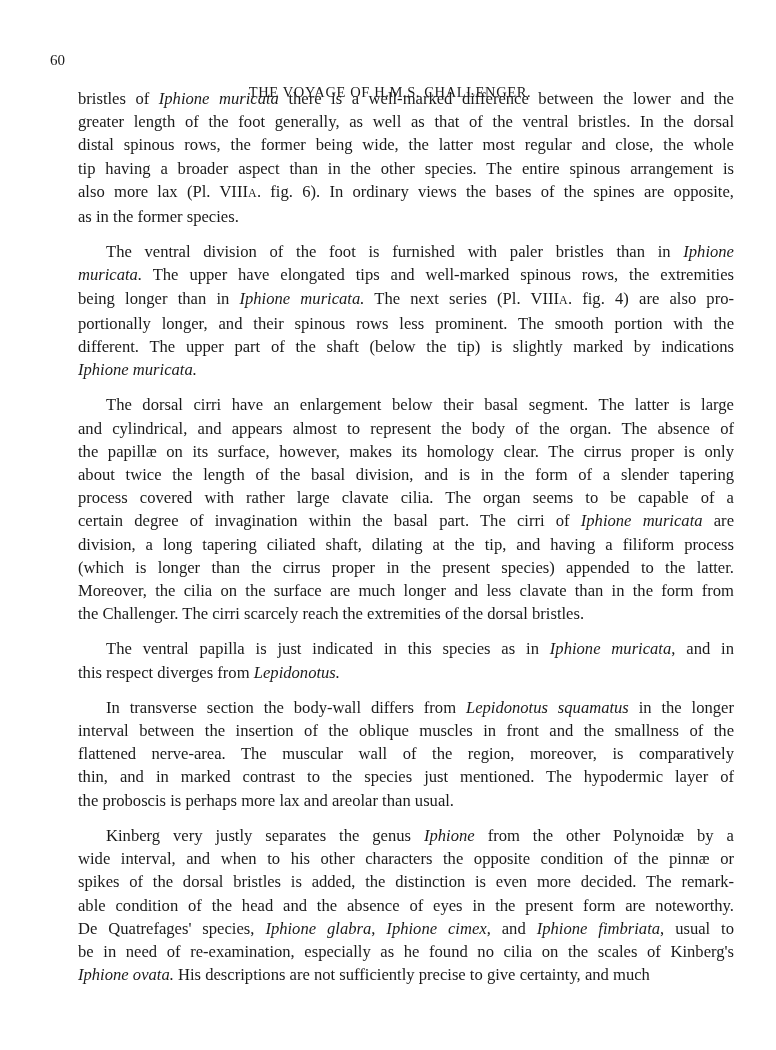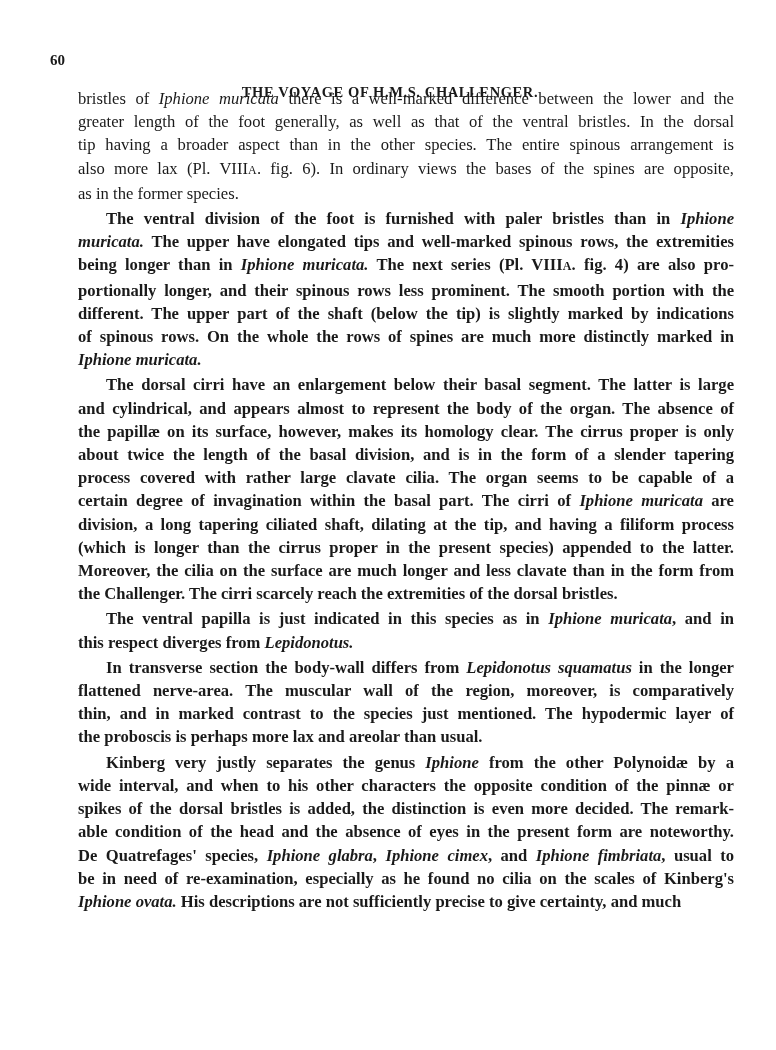--- a/index.html
+++ b/index.html
@@ -22,21 +22,20 @@
       width: 684px;
     }
     .running-head {
       position: absolute;
       top: 52px;
       left: 0;
       width: 684px;
       height: 20px;
       font-size: 14.5px;
       letter-spacing: 0.6px;
-      font-weight: bold;
     }
     .page-number {
       position: absolute;
       left: 0;
       top: 0;
       font-size: 15px;
       letter-spacing: 0;
     }
     .running-title {
       position: absolute;
@@ -57,22 +56,21 @@
       line-height: 23.2px;
       text-align: justify;
     }
     .para {
       margin: 0;
       text-indent: 28px;
       text-align: justify;
       hyphens: manual;
     }
     .para + .para {
-      margin-top: 2px;
-      font-weight: bold;
+      margin-top: 12px;
     }
     .para i {
       font-style: italic;
     }
     .line {
       display: block;
       text-align: justify;
       text-align-last: justify;
       white-space: normal;
     }
@@ -93,51 +91,52 @@
 <div class="page">
   <div class="running-head">
     <span class="page-number">60</span>
     <span class="running-title">THE VOYAGE OF H.M.S. CHALLENGER.</span>
   </div>
 
   <div class="body-text" id="body-text">
     <div class="para">
         <span class="line"><span>bristles of </span><i>Iphione muricata</i><span> there is a well-marked difference between the lower and the</span></span>
         <span class="line"><span>greater length of the foot generally, as well as that of the ventral bristles.  In the dorsal</span></span>
+        <span class="line"><span>distal spinous rows, the former being wide, the latter most regular and close, the whole</span></span>
         <span class="line"><span>tip having a broader aspect than in the other species.  The entire spinous arrangement is</span></span>
         <span class="line"><span>also more lax (Pl. VIII</span><span class="smallcap">A</span><span>. fig. 6).  In ordinary views the bases of the spines are opposite,</span></span>
         <span class="line last"><span>as in the former species.</span></span>
       </div>
     <div class="para">
         <span class="line indent"><span>The ventral division of the foot is furnished with paler bristles than in </span><i>Iphione</i></span>
         <span class="line"><i>muricata.</i><span>  The upper have elongated tips and well-marked spinous rows, the extremities</span></span>
         <span class="line"><span>being longer than in </span><i>Iphione muricata.</i><span>  The next series (Pl. VIII</span><span class="smallcap">A</span><span>. fig. 4) are also pro-</span></span>
         <span class="line"><span>portionally longer, and their spinous rows less prominent.  The smooth portion with the</span></span>
         <span class="line"><span>different.  The upper part of the shaft (below the tip) is slightly marked by indications</span></span>
-        <span class="line"><span>of spinous rows.  On the whole the rows of spines are much more distinctly marked in</span></span>
         <span class="line last"><i>Iphione muricata.</i></span>
       </div>
     <div class="para">
         <span class="line indent"><span>The dorsal cirri have an enlargement below their basal segment.  The latter is large</span></span>
         <span class="line"><span>and cylindrical, and appears almost to represent the body of the organ.  The absence of</span></span>
         <span class="line"><span>the papillæ on its surface, however, makes its homology clear.  The cirrus proper is only</span></span>
         <span class="line"><span>about twice the length of the basal division, and is in the form of a slender tapering</span></span>
         <span class="line"><span>process covered with rather large clavate cilia.  The organ seems to be capable of a</span></span>
         <span class="line"><span>certain degree of invagination within the basal part.  The cirri of </span><i>Iphione muricata</i><span> are</span></span>
         <span class="line"><span>division, a long tapering ciliated shaft, dilating at the tip, and having a filiform process</span></span>
         <span class="line"><span>(which is longer than the cirrus proper in the present species) appended to the latter.</span></span>
         <span class="line"><span>Moreover, the cilia on the surface are much longer and less clavate than in the form from</span></span>
         <span class="line last"><span>the Challenger.  The cirri scarcely reach the extremities of the dorsal bristles.</span></span>
       </div>
     <div class="para">
         <span class="line indent"><span>The ventral papilla is just indicated in this species as in </span><i>Iphione muricata</i><span>, and in</span></span>
         <span class="line last"><span>this respect diverges from </span><i>Lepidonotus.</i></span>
       </div>
     <div class="para">
         <span class="line indent"><span>In transverse section the body-wall differs from </span><i>Lepidonotus squamatus</i><span> in the longer</span></span>
+        <span class="line"><span>interval between the insertion of the oblique muscles in front and the smallness of the</span></span>
         <span class="line"><span>flattened nerve-area.  The muscular wall of the region, moreover, is comparatively</span></span>
         <span class="line"><span>thin, and in marked contrast to the species just mentioned.  The hypodermic layer of</span></span>
         <span class="line last"><span>the proboscis is perhaps more lax and areolar than usual.</span></span>
       </div>
     <div class="para">
         <span class="line indent"><span>Kinberg very justly separates the genus </span><i>Iphione</i><span> from the other Polynoidæ by a</span></span>
         <span class="line"><span>wide interval, and when to his other characters the opposite condition of the pinnæ or</span></span>
         <span class="line"><span>spikes of the dorsal bristles is added, the distinction is even more decided.  The remark-</span></span>
         <span class="line"><span>able condition of the head and the absence of eyes in the present form are noteworthy.</span></span>
         <span class="line"><span>De Quatrefages' species, </span><i>Iphione glabra</i><span>, </span><i>Iphione cimex</i><span>, and </span><i>Iphione fimbriata</i><span>, usual to</span></span>

